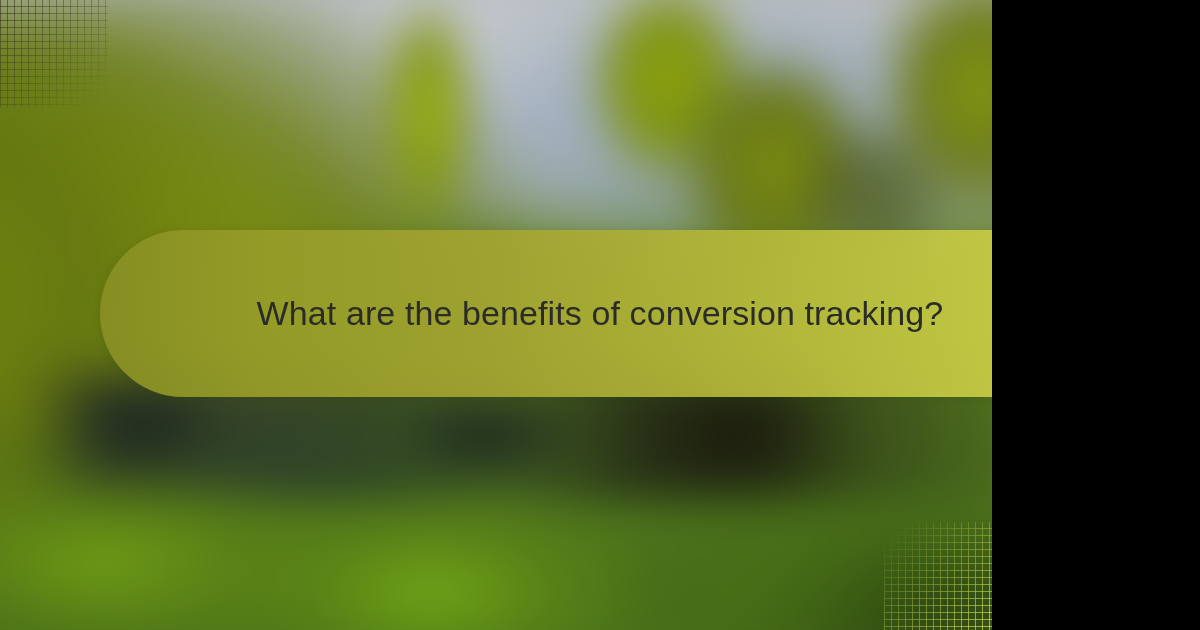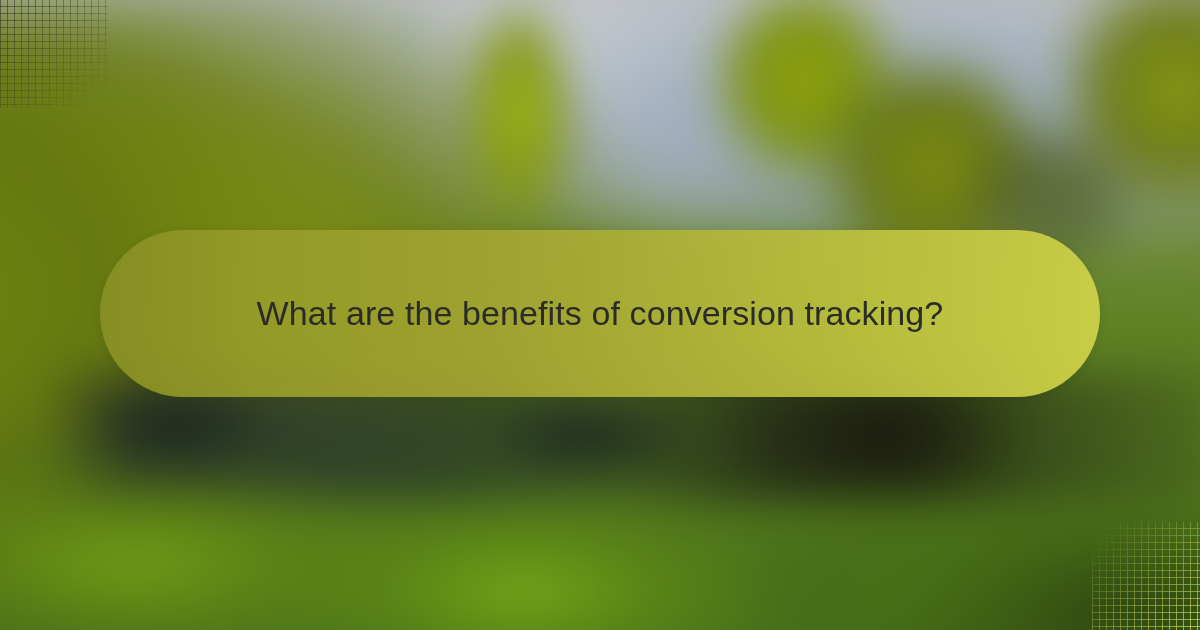--- a/index.html
+++ b/index.html
@@ -5,21 +5,21 @@
 <style>
   html, body {
     margin: 0;
     padding: 0;
     background: #000;
   }
   * { box-sizing: border-box; }
 
   .banner {
     position: relative;
-    width: 1200px;
+    width: 992px;
     height: 630px;
     overflow: hidden;
     font-family: "Liberation Sans", "DejaVu Sans", sans-serif;
     background: #5d6b2a;
   }
 
   
   .photo {
     position: absolute;
     inset: -40px;

